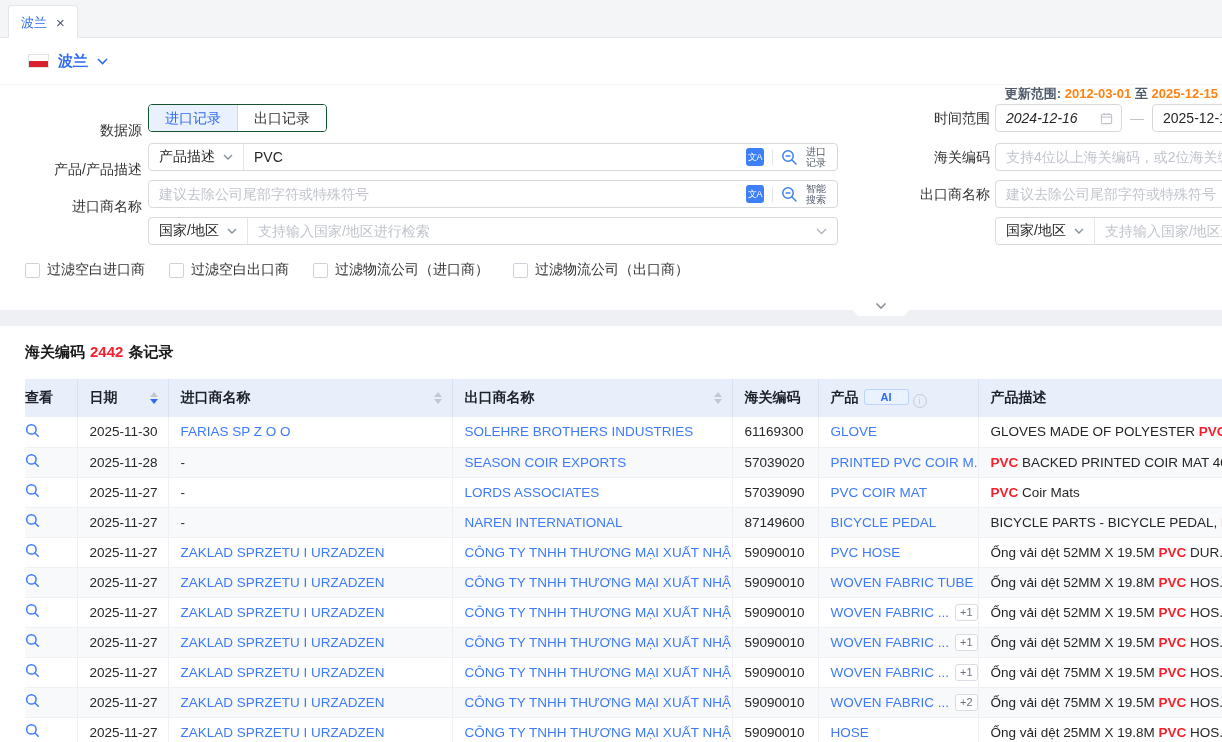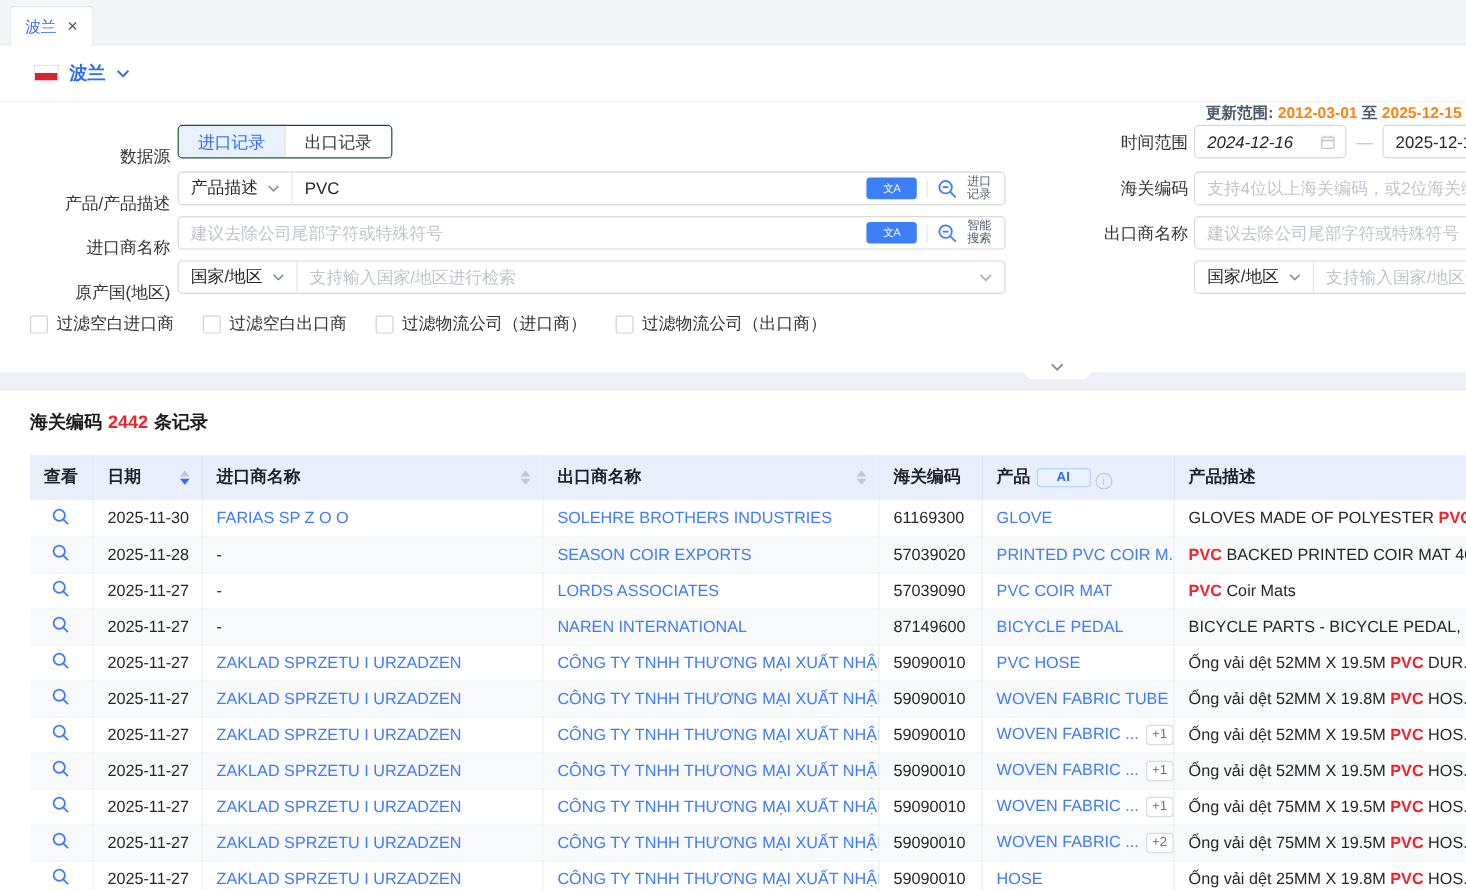--- a/index.html
+++ b/index.html
@@ -43,21 +43,21 @@
   .igroup .sel { display:flex; align-items:center; gap:8px; padding:0 10px; height:100%;
                  border-right:1px solid #e5e6eb; cursor:pointer; white-space:nowrap; color:#262626; }
   .igroup input { flex:1; height:100%; border:none; outline:none; padding:0 8px 0 10px;
                   font:inherit; color:#262626; min-width:0; background:transparent; }
   .plain-input { position:absolute; height:28px; border:1px solid #d9d9d9; border-radius:4px;
                  background:#fff; display:flex; align-items:center; }
   .plain-input input { flex:1; height:100%; border:none; outline:none; padding:0 10px;
                        font:inherit; color:#262626; min-width:0; background:transparent; }
   input::placeholder { color:#c0c4cc; }
   .suffix { display:flex; align-items:center; gap:8px; padding-right:7px; }
-  .tr-icon { width:42px; height:18px; background:#3d7ff7; border-radius:3px; color:#fff;
+  .tr-icon { width:18px; height:18px; background:#3d7ff7; border-radius:3px; color:#fff;
              font-size:9px; line-height:18px; text-align:center; letter-spacing:-0.5px;
              cursor:pointer; flex:none; }
   .vdiv { width:1px; height:15px; background:#e5e6eb; flex:none; }
   .fz-label { width:24px; font-size:10px; line-height:11px; color:#4e5969; }
   .chev-right { margin-left:auto; margin-right:10px; flex:none; }
   .date-wrap { position:absolute; left:995px; display:flex; align-items:center; gap:8px; }
   .date-box { height:28px; border:1px solid #d9d9d9; border-radius:4px; background:#fff;
               display:flex; align-items:center; padding:0 8px 0 10px; color:#262626; }
   .date-box.first { width:127px;font-style:italic; }
   .date-box.second { width:200px; }
@@ -72,21 +72,21 @@
                   display:flex; align-items:flex-start; justify-content:center; }
   .gap-band { position:absolute; top:310px; left:0; width:100%; height:16px; background:#eef0f4; }
   
   .results { position:absolute; top:326px; left:0; width:1222px; height:416px;
              background:#fff; padding:17px 0 0 25px; overflow:hidden; }
   .summary { font-size:15px; font-weight:700; color:#1a1a1a; }
   .summary .count { color:#f5222d; margin:0 5px; }
   table { border-collapse:collapse; table-layout:fixed; width:1273px; margin-top:17px; }
   thead th { background:#e8eefa; height:38px; font-size:14px; font-weight:700; color:#1d2129;
              text-align:left; padding:0 12px; border-right:1px solid #d8e0f1; position:relative; }
-  th.c-view, td.c-view { text-align:center; padding:0; }
+  th.c-view, td.c-view { padding:0; }
   tbody td { height:30px; padding:0 12px; font-size:13.5px; color:#262626;
              border-bottom:1px solid #eef0f4; border-right:1px solid #eef0f4;
              white-space:nowrap; overflow:hidden; }
   tbody tr.even td { background:#f8f9fb; }
   td.c-view { box-shadow:4px 0 5px -4px rgba(0,0,0,0.08); cursor:pointer; }
   a.cell-link { color:#3e7bfa; text-decoration:none; cursor:pointer; }
   a.cell-link.plain { color:#262626; cursor:default; }
   .kw { color:#f5222d; font-weight:700; }
   .plus-badge { display:inline-block; border:1px solid #d9dce3; border-radius:3px;
                 font-size:11px; color:#6b7280; padding:0 4px; height:17px; line-height:15px;
@@ -190,21 +190,20 @@
         <line x1="11" y1="11" x2="15" y2="15" stroke="#3d7ff7" stroke-width="1.5" stroke-linecap="round"></line>
       </svg>
       <span class="fz-label">智能搜索</span>
     </div>
   </div>
   <div class="fp-rlabel" style="top:95px;">出口商名称</div>
   <div class="plain-input" style="top:95px; left:995px; width:330px;">
     <input placeholder="建议去除公司尾部字符或特殊符号" style="">
   </div>
 
-  <div class="fp-label" style="top:132px;">原产国(地区)</div>
   <div class="igroup" style="top:132px; left:148px; width:690px;">
     <div class="sel">
       <span>国家/地区</span>
       <svg width="10" height="6" viewBox="0 0 10 6">
         <polyline points="1,1 5,5 9,1" fill="none" stroke="#86909c" stroke-width="1.4"></polyline>
       </svg>
     </div>
     <input placeholder="支持输入国家/地区进行检索" style="">
     <svg class="chev-right" width="11" height="7" viewBox="0 0 11 7">
       <polyline points="1,1 5.5,5.5 10,1" fill="none" stroke="#aeb3bd" stroke-width="1.4"></polyline>

